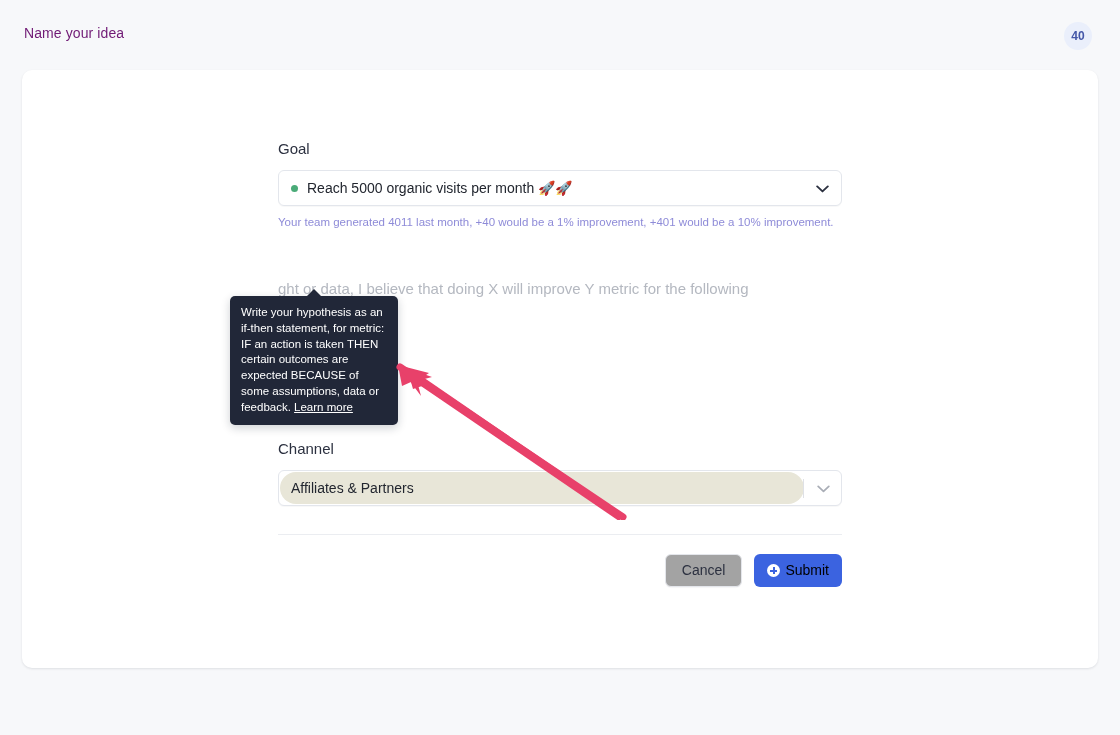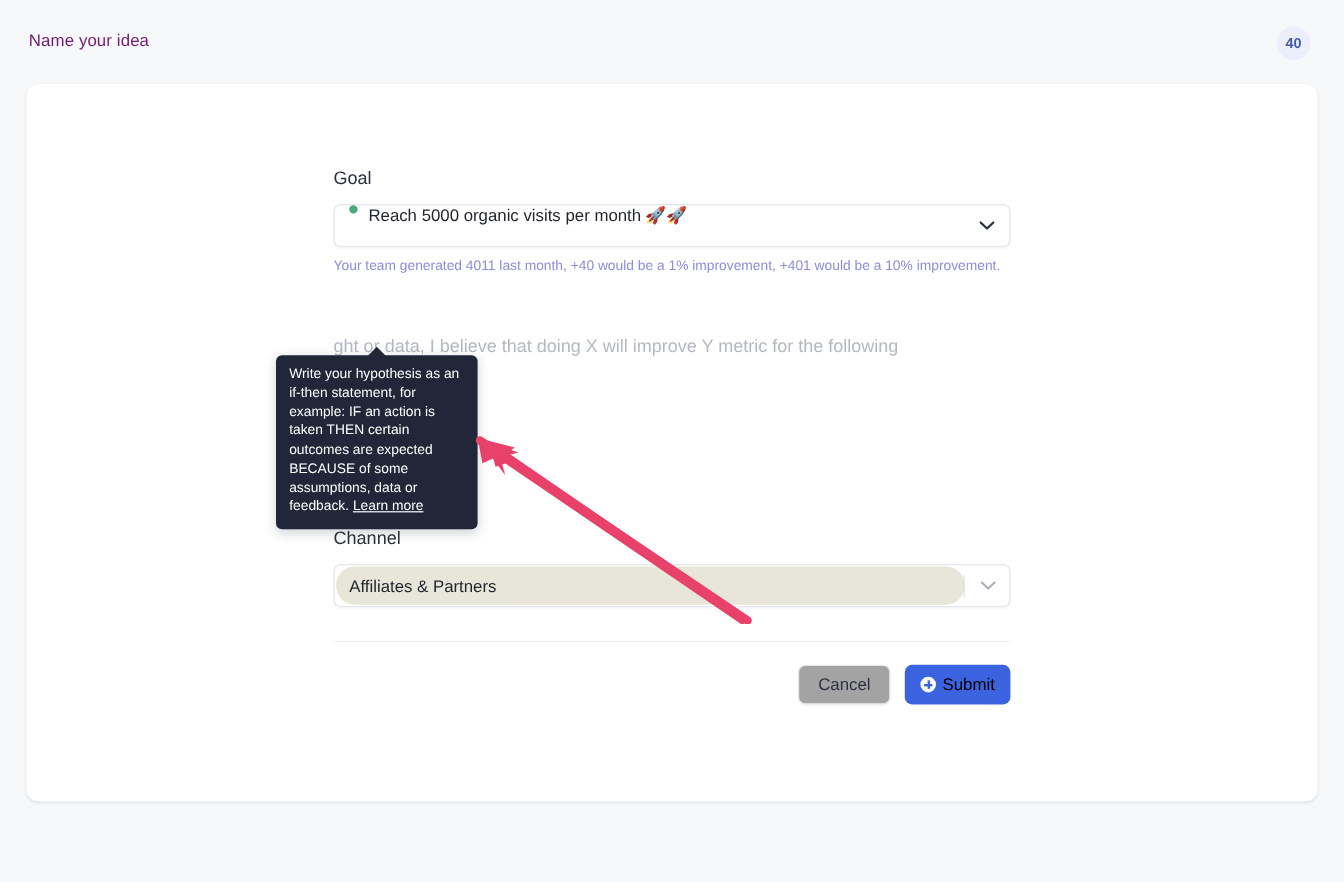--- a/index.html
+++ b/index.html
@@ -80,20 +80,21 @@
   }
 
   
   .select-box {
     position: relative;
     height: 36px;
     border: 1px solid #e3e6ec;
     border-radius: 6px;
     background: #fff;
     display: flex;
+    align-items: center;
     padding: 0 12px;
     box-sizing: border-box;
     box-shadow: 0 1px 1px rgba(16,24,40,0.03);
   }
   .dot {
     width: 7px;
     height: 7px;
     border-radius: 50%;
     background: #4aab78;
     margin-right: 9px;
@@ -340,21 +341,21 @@
       <button class="btn-submit">
         <span class="plus-circle"></span>
         <span>Submit</span>
       </button>
     </div>
 
   </div>
 </div>
 
 <div class="tooltip">
-  <span>Write your hypothesis as an if-then statement, for example: IF an action is taken THEN certain outcomes are expected BECAUSE of some assumptions, data or feedback.</span>
+  <span>Write your hypothesis as an if-then statement, for metric: IF an action is taken THEN certain outcomes are expected BECAUSE of some assumptions, data or feedback.</span>
   <a href="#">Learn more</a>
 </div>
 
 <svg class="arrow-svg" viewBox="0 0 260 165">
   <g fill="#e8416a">
     <path d="M244 160 L40 20 L35 27 L239 166 Z"></path>
     <path d="M18 10 L49 18 L40 24 L45 30 L33 34 L31 27 L22 31 Z"></path>
   </g>
   <path d="M20 12 L243 162" stroke="#e8416a" stroke-width="7" stroke-linecap="round"></path>
   <path d="M18 10 L52 22 L37 26 L41 41 Z" fill="#e8416a"></path>

